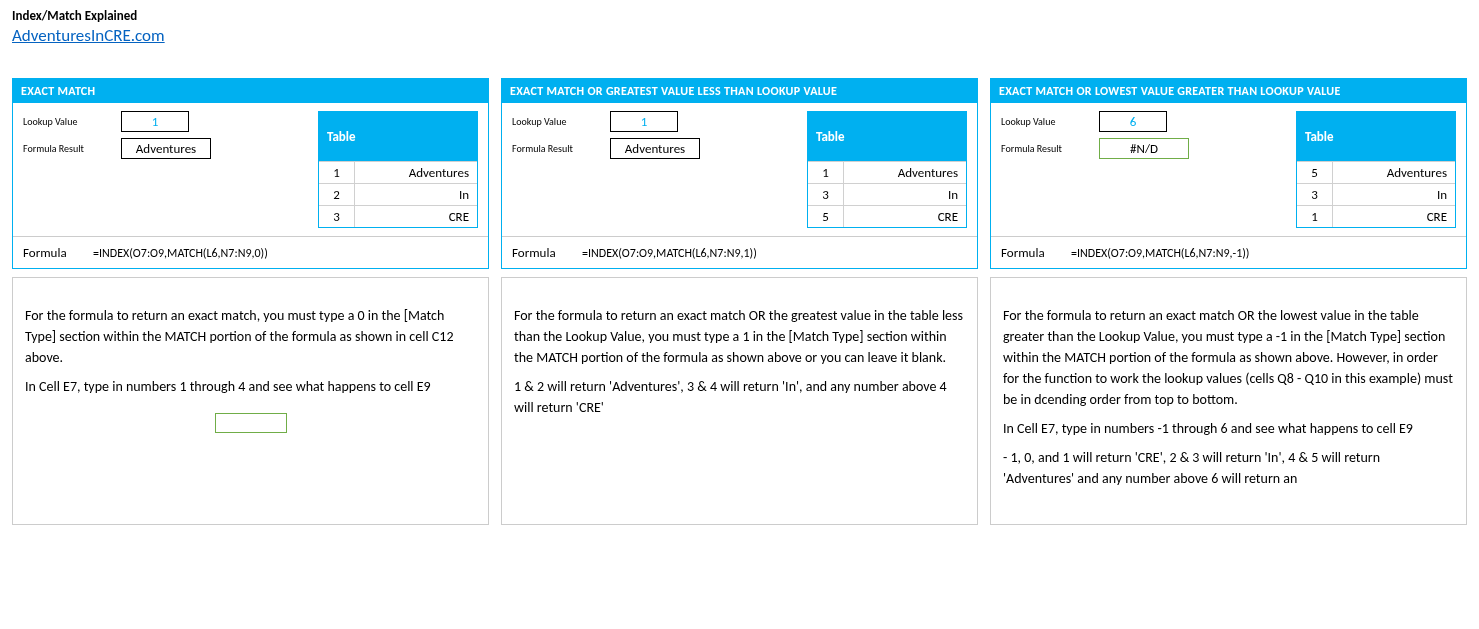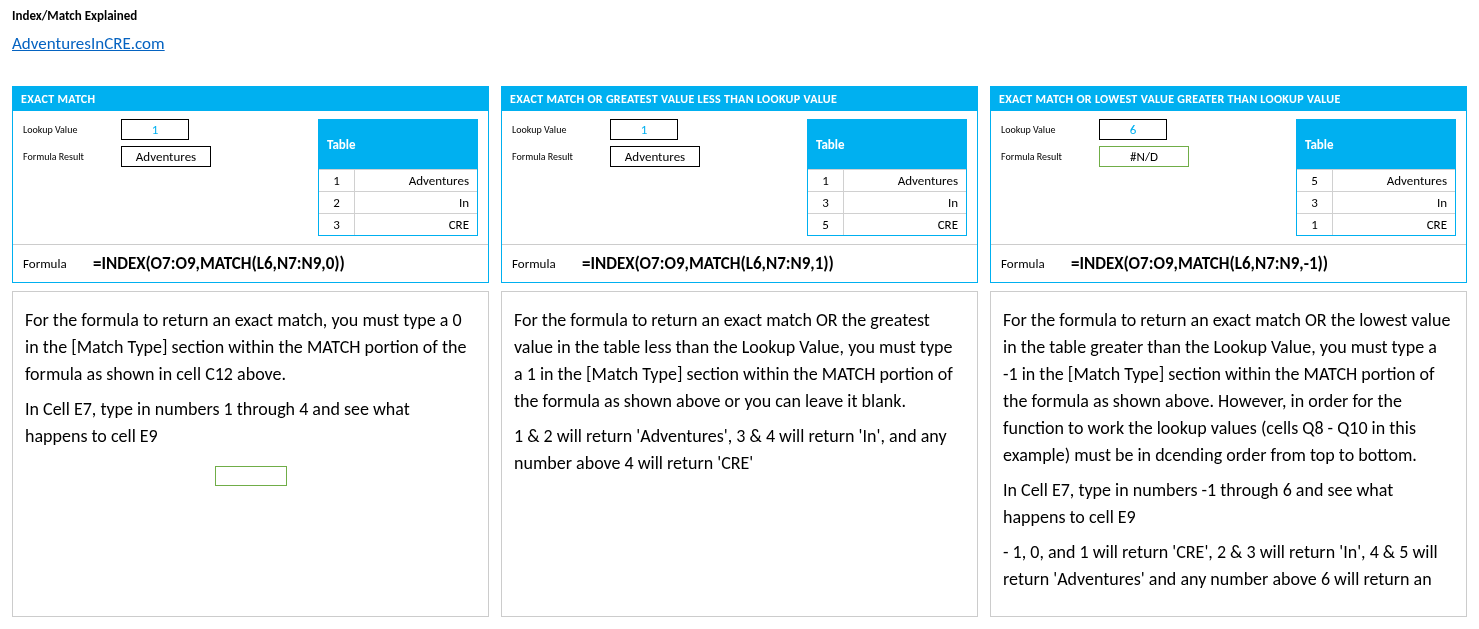--- a/index.html
+++ b/index.html
@@ -8,21 +8,21 @@
       font-size: 13px;
       background: #fff;
       padding: 8px 12px;
       width: 1479px;
       min-height: 629px;
       color: #000;
     }
     .header-title {
       font-weight: bold;
       font-size: 13px;
-      margin-bottom: 10px;
+      margin-bottom: 2px;
     }
     .header-link {
       color: #0563c1;
       text-decoration: underline;
       font-size: 17px;
       margin-bottom: 8px;
       display: inline-block;
     }
     .panels-row {
       display: flex;
@@ -124,28 +124,27 @@
       align-items: center;
       padding: 8px 10px 8px;
       border-top: 1px solid #ccc;
       background: #fff;
     }
     .formula-label {
       font-size: 13px;
       min-width: 70px;
     }
     .formula-text {
-      font-size: 17px;
+      font-size: 12px;
       color: #000;
-      font-weight: bold;
     }
     .description-box {
       border: 1.5px solid #ccc;
-      padding: 15px 12px;
-      font-size: 18px;
+      padding: 27px 12px;
+      font-size: 14px;
       line-height: 1.5;
       background: #fff;
       flex: 1;
       min-height: 180px;
     }
     .desc-para {
       margin-bottom: 8px;
     }
     .empty-cell {
       border: 1.5px solid #70ad47;

